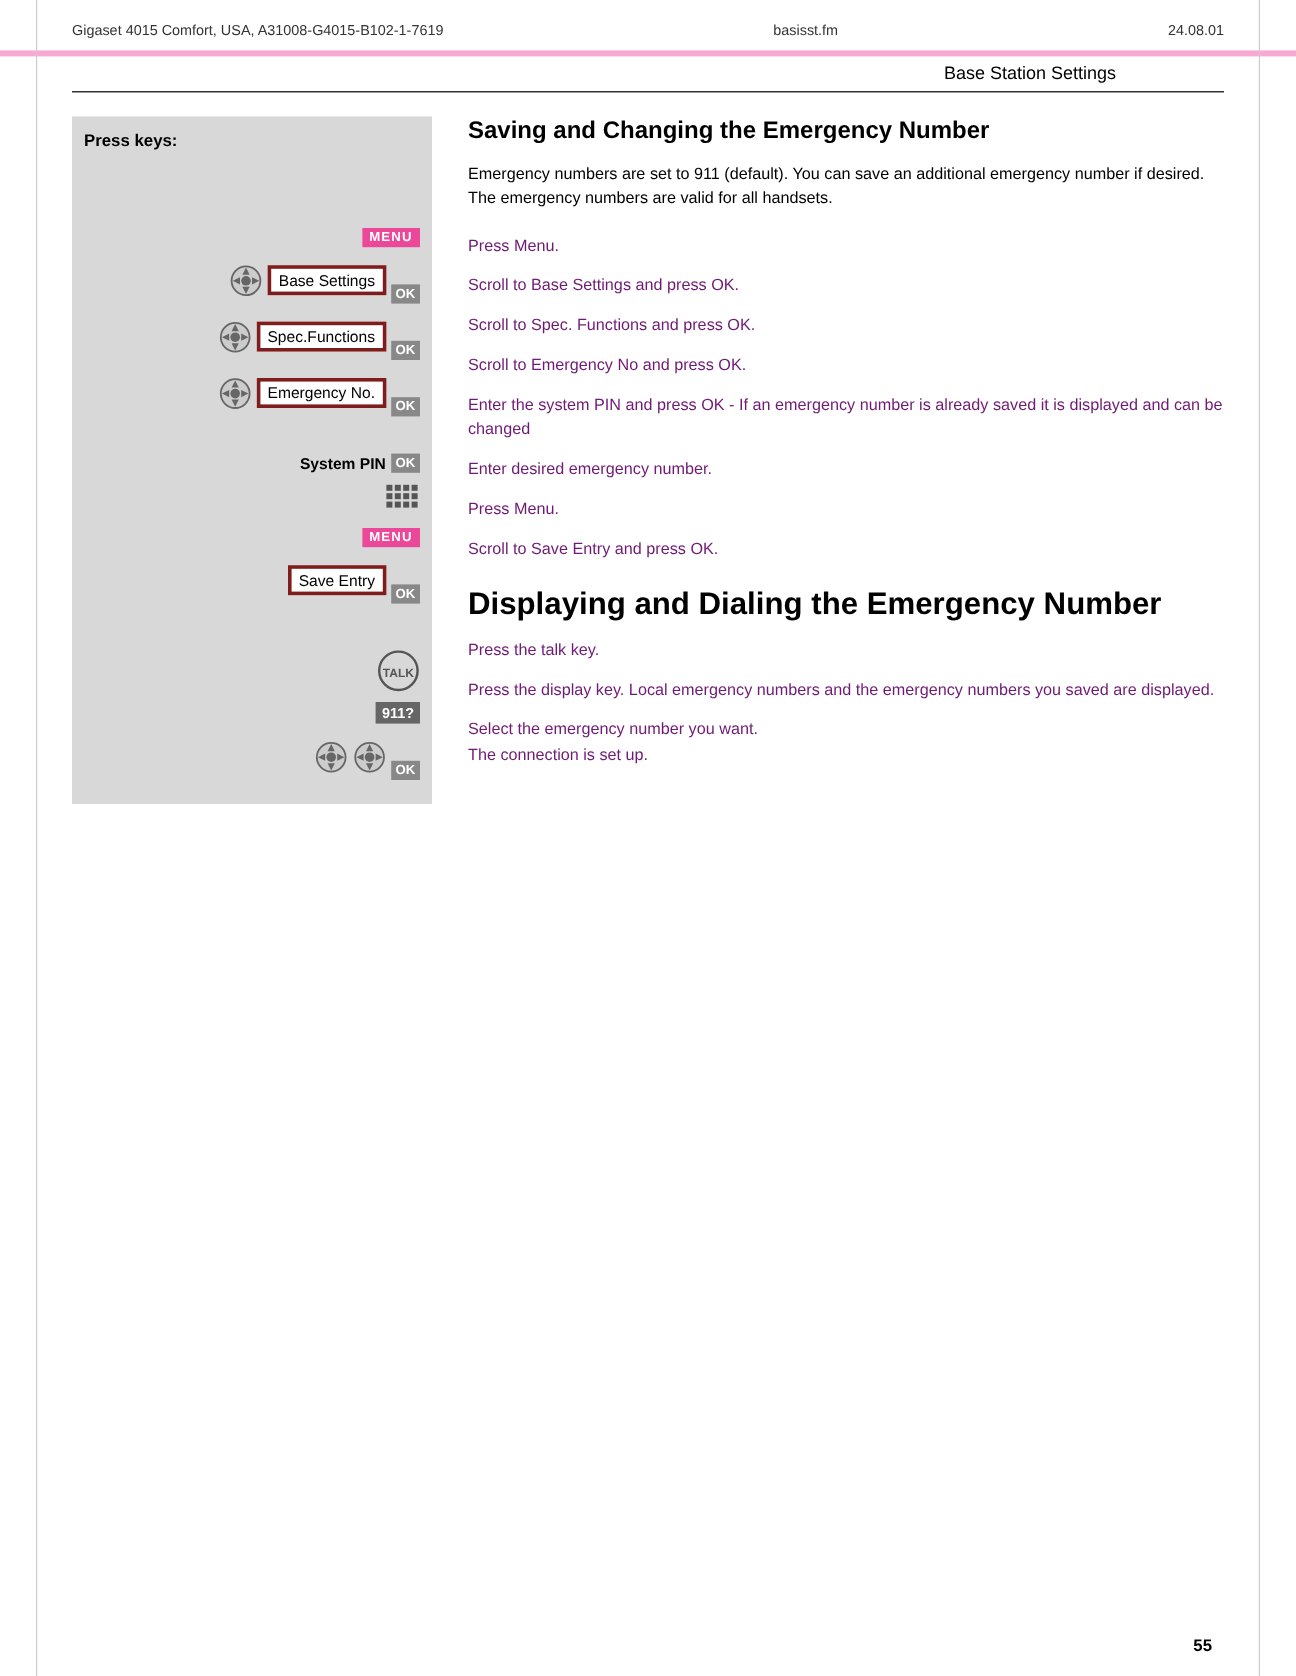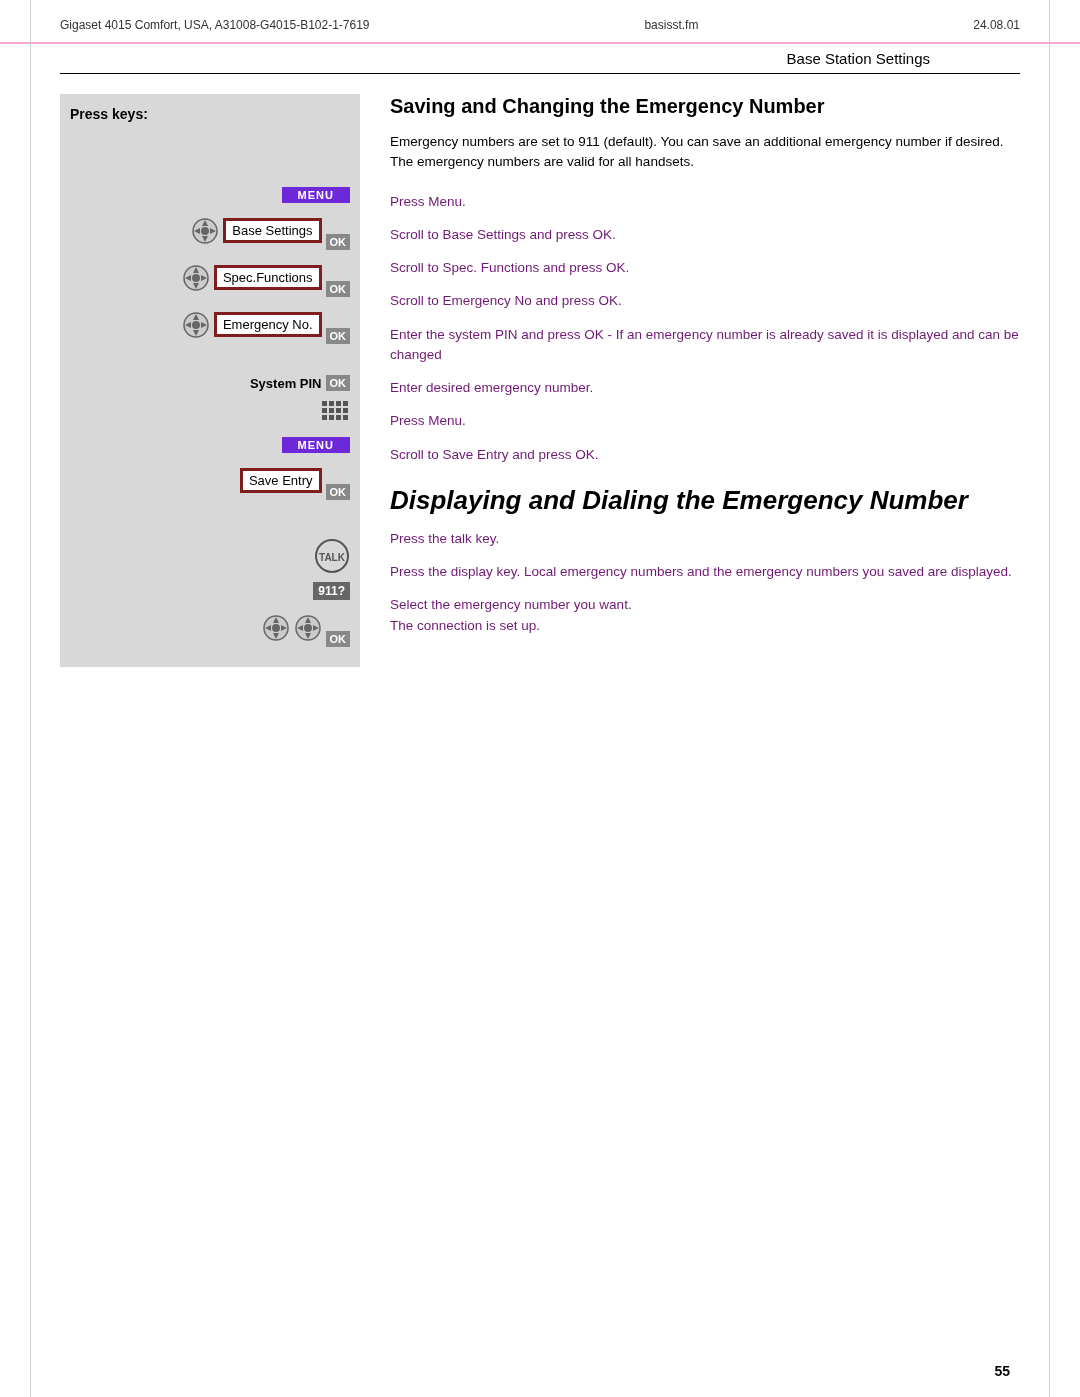--- a/index.html
+++ b/index.html
@@ -11,21 +11,21 @@
       font-size: 14px;
       color: #000;
       position: relative;
     }
 
     .page-header {
       display: flex;
       justify-content: space-between;
       align-items: flex-start;
       padding: 18px 60px 10px 60px;
-      border-bottom: 2px solid #f9a8d4;
+      border-bottom: 5px solid #f9a8d4;
       font-size: 12px;
       color: #333;
     }
 
     .main-content {
       display: flex;
       margin: 20px 60px;
       gap: 0;
     }
 
@@ -47,25 +47,25 @@
 
     .key-row {
       display: flex;
       align-items: center;
       justify-content: flex-end;
       margin-bottom: 8px;
       gap: 4px;
     }
 
     .menu-badge {
-      background: #6d28d9;
+      background: #ec4899;
       color: #fff;
       font-size: 11px;
       font-weight: bold;
-      padding: 2px 16px;
+      padding: 2px 6px;
       letter-spacing: 1px;
       text-align: right;
     }
 
     .ok-badge {
       background: #888;
       color: #fff;
       font-size: 11px;
       font-weight: bold;
       padding: 2px 4px;
@@ -131,21 +131,20 @@
       padding-top: 3px;
     }
 
     .section-title-2 {
       font-size: 26px;
       font-weight: bold;
       margin-bottom: 4px;
       line-height: 1.2;
       color: #000;
       margin-top: 10px;
-      font-style: italic;
     }
 
     .page-footer {
       position: absolute;
       bottom: 18px;
       right: 70px;
       font-size: 14px;
       font-weight: bold;
     }
 

